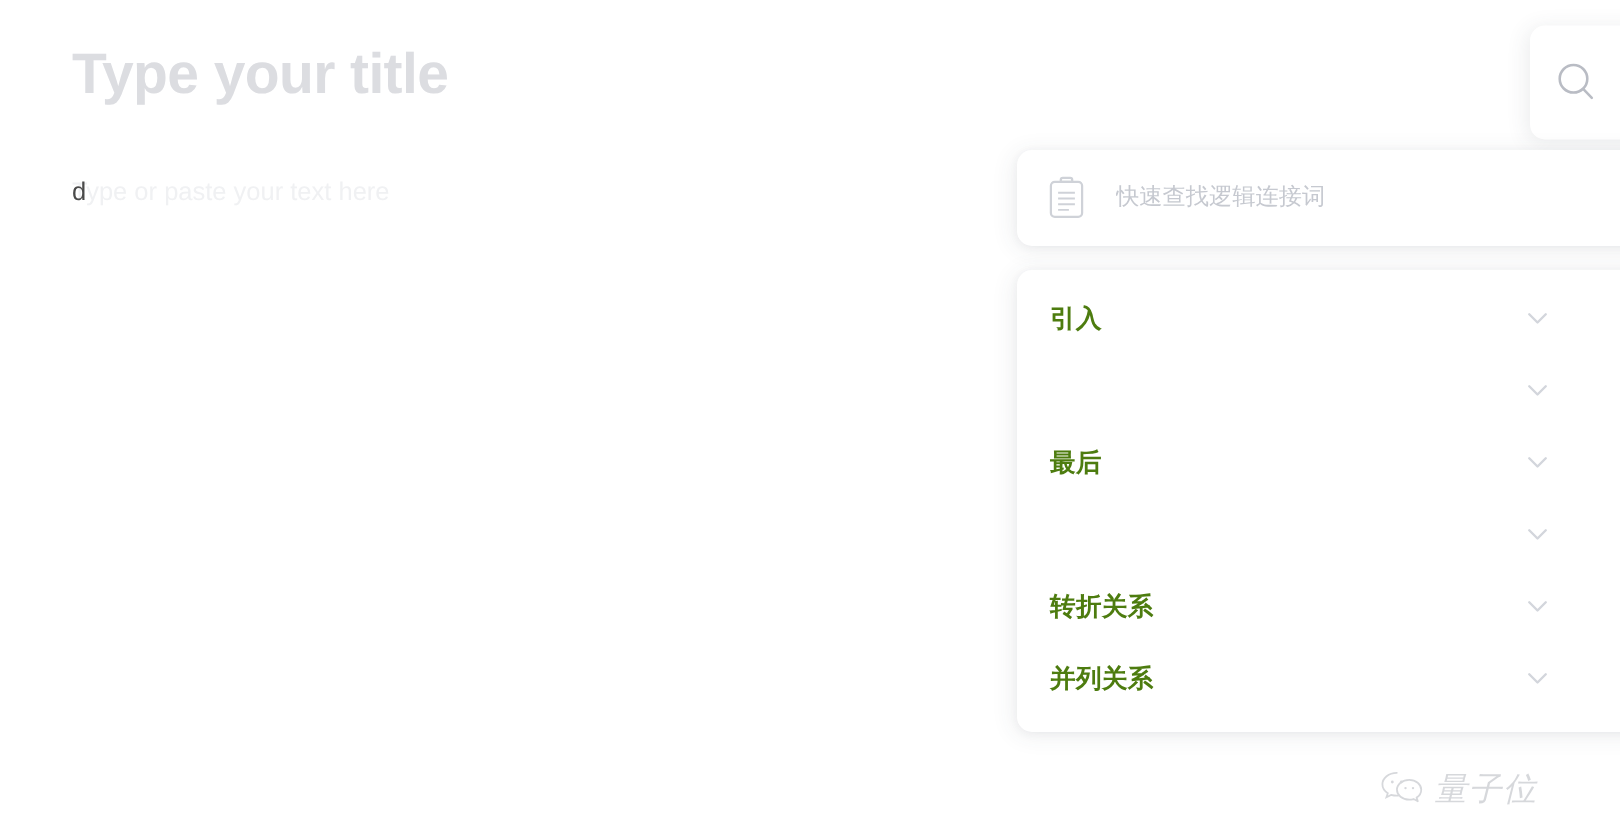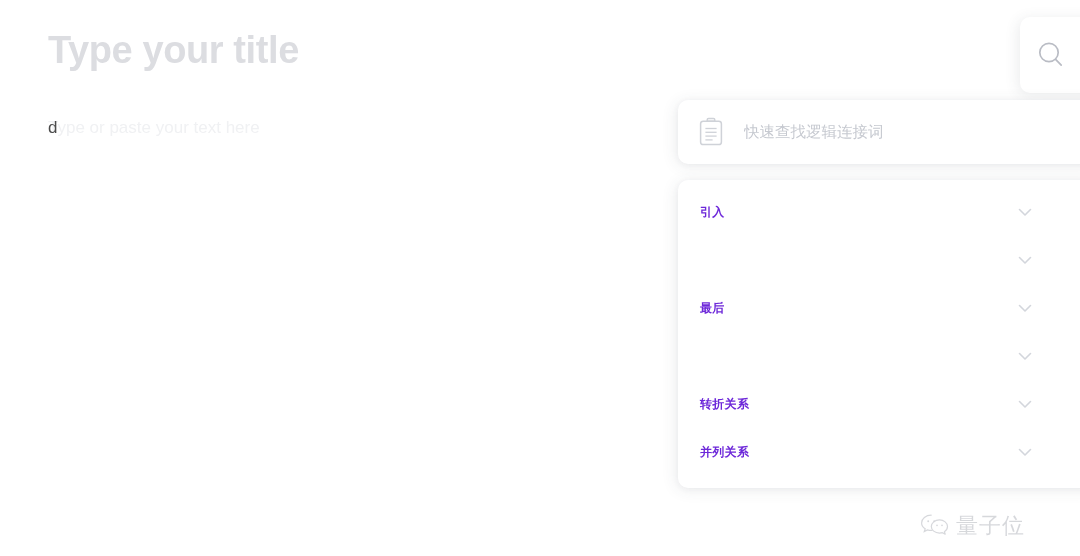--- a/index.html
+++ b/index.html
@@ -146,23 +146,23 @@
 
   .category-row {
     height: 48px;
     display: flex;
     align-items: center;
     padding: 0 22px 0 22px;
     box-sizing: border-box;
     cursor: pointer;
   }
   .category-label {
-    font-size: 12px;
+    font-size: 17px;
     font-weight: bold;
-    color: #6d28d9;
+    color: #4d7c0f;
     letter-spacing: 0.3px;
     flex: 1;
   }
   .chevron {
     width: 22px;
     height: 22px;
     flex: none;
     margin-left: auto;
     margin-right: 40px;
   }
@@ -170,20 +170,21 @@
 
   
   #watermark {
     position: absolute;
     left: 920px;
     top: 513px;
     display: flex;
     align-items: flex-end;
     opacity: 0.30;
     user-select: none;
+    font-style: italic;
   }
   #wechat-logo-icon {
     width: 30px;
     height: 26px;
     margin-right: 6px;
     flex: none;
   }
   #wechat-logo-icon svg { display: block; }
   #watermark-text {
     font-size: 22px;

